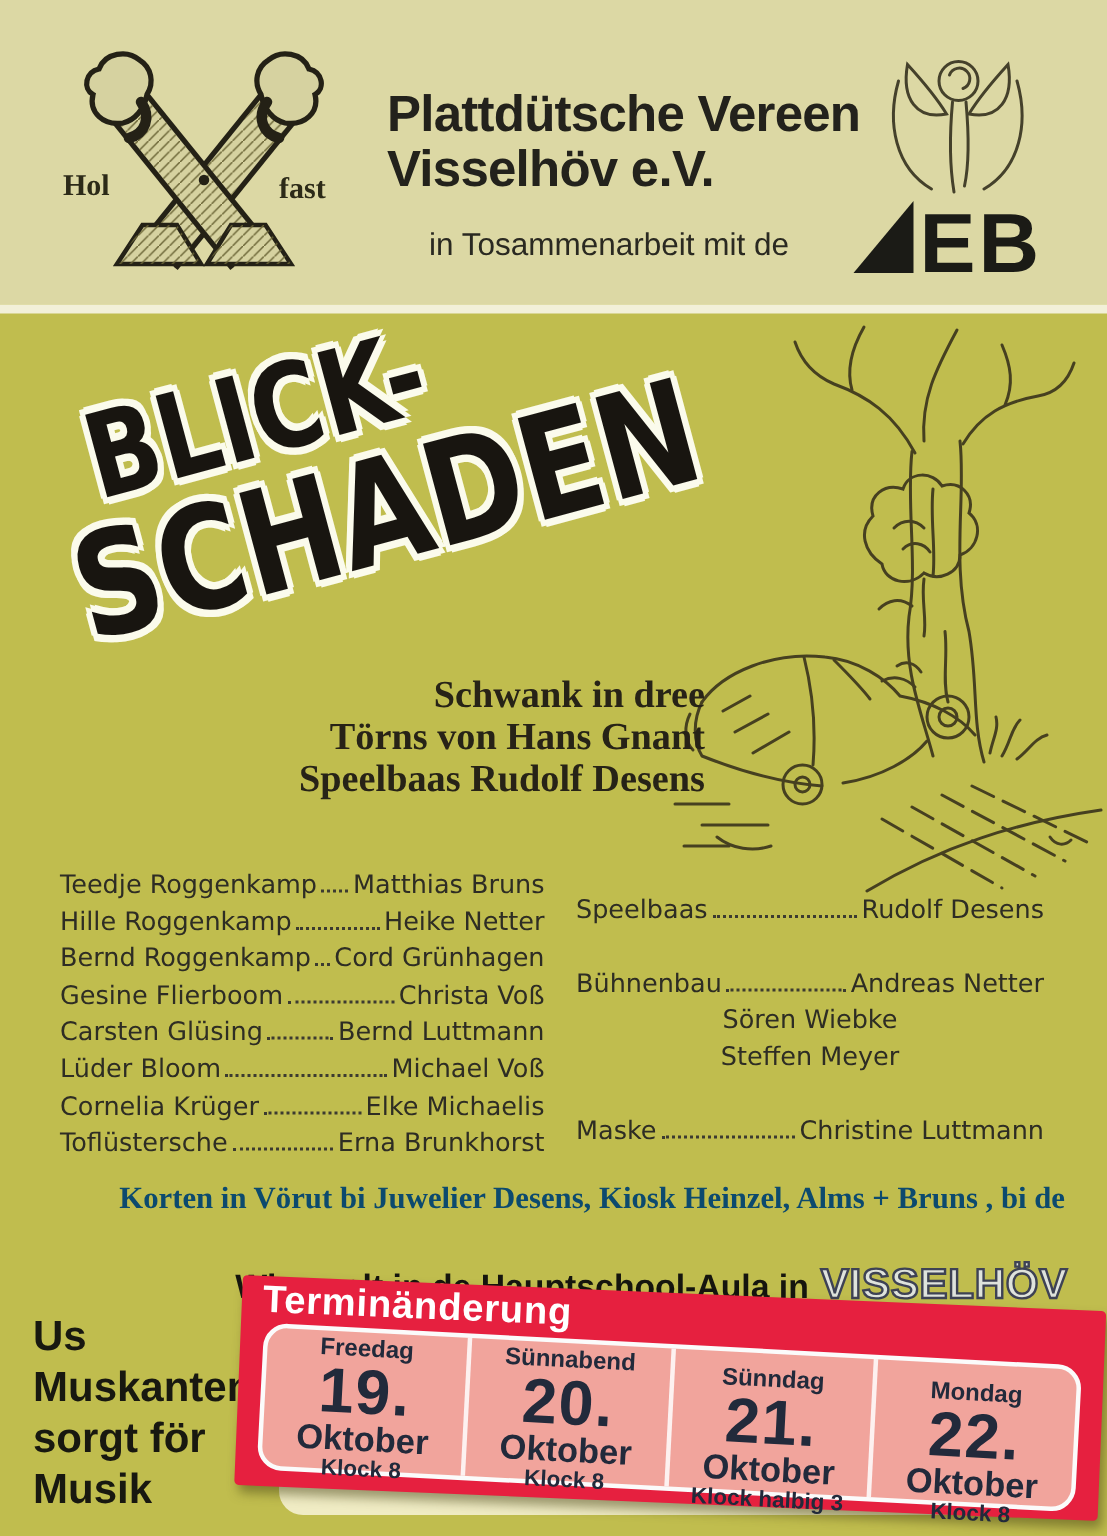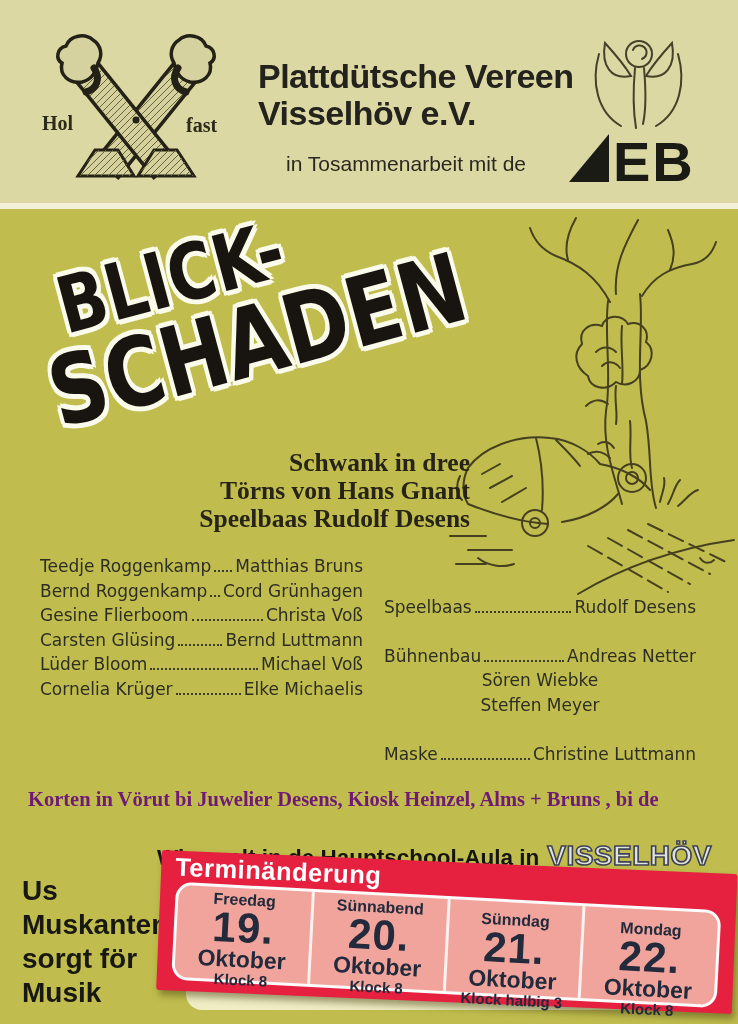--- a/index.html
+++ b/index.html
@@ -28,31 +28,31 @@
   }
   .title-line.l1{font-size:78px;margin-left:30px;}
   .title-line.l2{font-size:96px;margin-top:-4px;}
   
   .illustration{position:absolute;left:438px;top:206px;}
   
   .subtitle{position:absolute;left:58px;top:449px;width:412px;text-align:right;
             font-family:"Liberation Serif",serif;font-weight:bold;
             font-size:25.5px;line-height:28px;color:#272317;}
   
-  .cast{position:absolute;left:40px;top:556px;width:323px;}
+  .cast{position:absolute;left:40px;top:580px;width:323px;}
   .crew{position:absolute;left:384px;top:572px;width:312px;}
   .credit-row{display:flex;align-items:baseline;height:24.6px;
               font-family:"DejaVu Sans",sans-serif;font-size:17px;color:#2e2d24;}
   .credit-row .leader{flex:1;border-bottom:2.5px dotted #3c3b30;margin:0 3px 5px 3px;min-width:8px;}
   .credit-row.right-only{justify-content:center;}
   .credit-row.spacer{visibility:hidden;}
   
-  .tickets{position:absolute;left:28px;top:786px;width:682px;text-align:left;
+  .tickets{position:absolute;left:28px;top:786px;width:682px;text-align:right;
            font-family:"Liberation Serif",serif;font-weight:bold;
-           font-size:20.5px;line-height:27px;color:#701a75;}
+           font-size:20.5px;line-height:27px;color:#0c4a6e;}
   
   .venue{position:absolute;right:26px;top:840px;white-space:nowrap;z-index:1;
          font-weight:bold;font-size:22.5px;color:#15150e;}
   .venue-town{font-size:28px;color:#dfe3dc;-webkit-text-stroke:1.6px #3e4254;
               letter-spacing:.5px;margin-left:8px;}
   
   .music{position:absolute;left:22px;top:874px;width:185px;z-index:1;
          font-weight:bold;font-size:28px;line-height:34px;color:#181810;white-space:pre-line;}
   
   .orig-box{position:absolute;left:186px;top:898px;width:515px;height:112px;
@@ -193,20 +193,25 @@
     <div>Speelbaas Rudolf Desens</div>
   </div>
 
   <div class="cast">
     <div class="credit-row">
       <span>Teedje Roggenkamp</span>
         <span class="leader"></span>
         <span>Matthias Bruns</span>
     </div>
     <div class="credit-row">
+      <span>Hille Roggenkamp</span>
+        <span class="leader"></span>
+        <span>Heike Netter</span>
+    </div>
+    <div class="credit-row">
       <span>Bernd Roggenkamp</span>
         <span class="leader"></span>
         <span>Cord Grünhagen</span>
     </div>
     <div class="credit-row">
       <span>Gesine Flierboom</span>
         <span class="leader"></span>
         <span>Christa Voß</span>
     </div>
     <div class="credit-row">
@@ -216,20 +221,25 @@
     </div>
     <div class="credit-row">
       <span>Lüder Bloom</span>
         <span class="leader"></span>
         <span>Michael Voß</span>
     </div>
     <div class="credit-row">
       <span>Cornelia Krüger</span>
         <span class="leader"></span>
         <span>Elke Michaelis</span>
+    </div>
+    <div class="credit-row">
+      <span>Toflüstersche</span>
+        <span class="leader"></span>
+        <span>Erna Brunkhorst</span>
     </div>
   </div>
 
   <div class="crew">
     <div class="credit-row spacer"></div>
     <div class="credit-row">
       <span>Speelbaas</span>
         <span class="leader"></span>
         <span>Rudolf Desens</span>
     </div>

